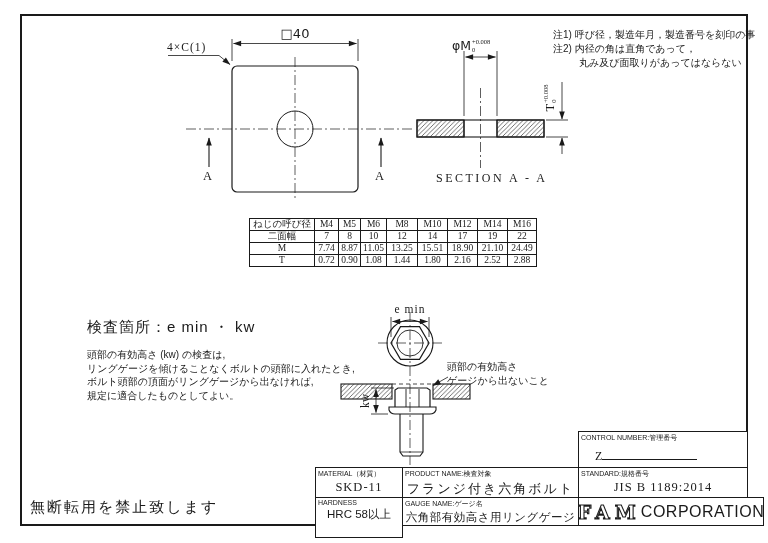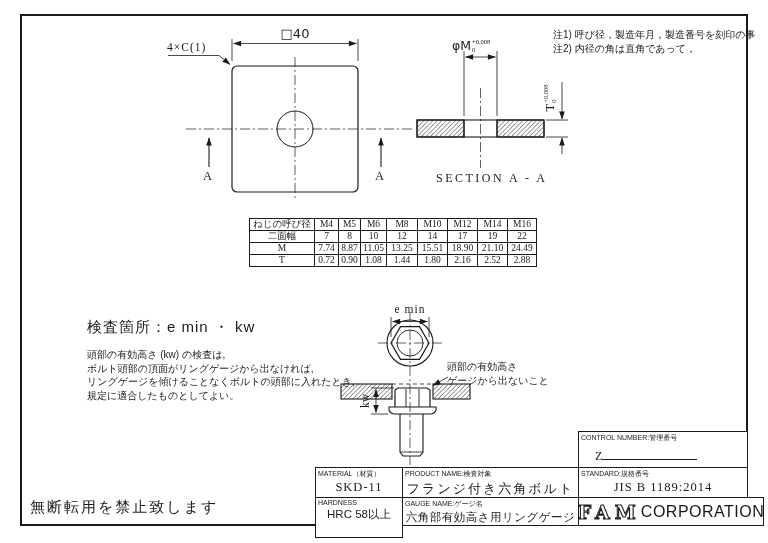--- a/index.html
+++ b/index.html
@@ -125,20 +125,21 @@
       <line x1="376" y1="389.5" x2="376" y2="412.5" marker-start="url(#arr)" marker-end="url(#arr)"></line>
     </g>
 
     <line x1="448" y1="377" x2="433" y2="385.5" stroke-width="0.8" marker-end="url(#arr)"></line>
   </g>
 </svg>
 
 <div class="abs note" style="left:553px;top:28px;">
   <div>注1) 呼び径，製造年月，製造番号を刻印の事</div>
   <div>注2) 内径の角は直角であって，</div>
+  <div style="padding-left:26px;">丸み及び面取りがあってはならない</div>
 </div>
 
 <div class="abs dj" style="left:271px;top:26px;width:48px;text-align:center;font-size:13px;">□40</div>
 <div class="abs serif" style="left:167px;top:41px;font-size:11.5px;letter-spacing:1px;">4×C(1)</div>
 <div class="abs serif" style="left:203px;top:169px;font-size:12.5px;">A</div>
 <div class="abs serif" style="left:375px;top:169px;font-size:12.5px;">A</div>
 
 <div class="abs dimrow" style="left:452px;top:38px;">
   <span class="dj" style="font-size:12.5px;">φM</span>
   <span class="dimtol">
@@ -211,22 +212,22 @@
     <td>2.16</td>
     <td>2.52</td>
     <td>2.88</td>
   </tr>
 </tbody>
   </table>
 
 <div class="abs" style="left:87px;top:318px;font-size:15px;letter-spacing:1px;">検査箇所：e min ・ kw</div>
 <div class="abs" style="left:87px;top:348px;font-size:10px;line-height:13.5px;">
   <div>頭部の有効高さ (kw) の検査は,</div>
+  <div>リングゲージを傾けることなくボルトの頭部に入れたとき,</div>
   <div>ボルト頭部の頂面がリングゲージから出なければ,</div>
-  <div>リングゲージを傾けることなくボルトの頭部に入れたとき,</div>
   <div>規定に適合したものとしてよい。</div>
 </div>
 
 <div class="abs serif" style="left:388px;top:303px;width:44px;text-align:center;font-size:11.5px;letter-spacing:1px;">e min</div>
 <div class="abs serif rot" style="left:354px;top:394px;width:24px;height:14px;text-align:center;font-size:11.5px;">kw</div>
 <div class="abs note" style="left:447px;top:360px;">
   <div>頭部の有効高さ</div>
   <div>ゲージから出ないこと</div>
 </div>
 

